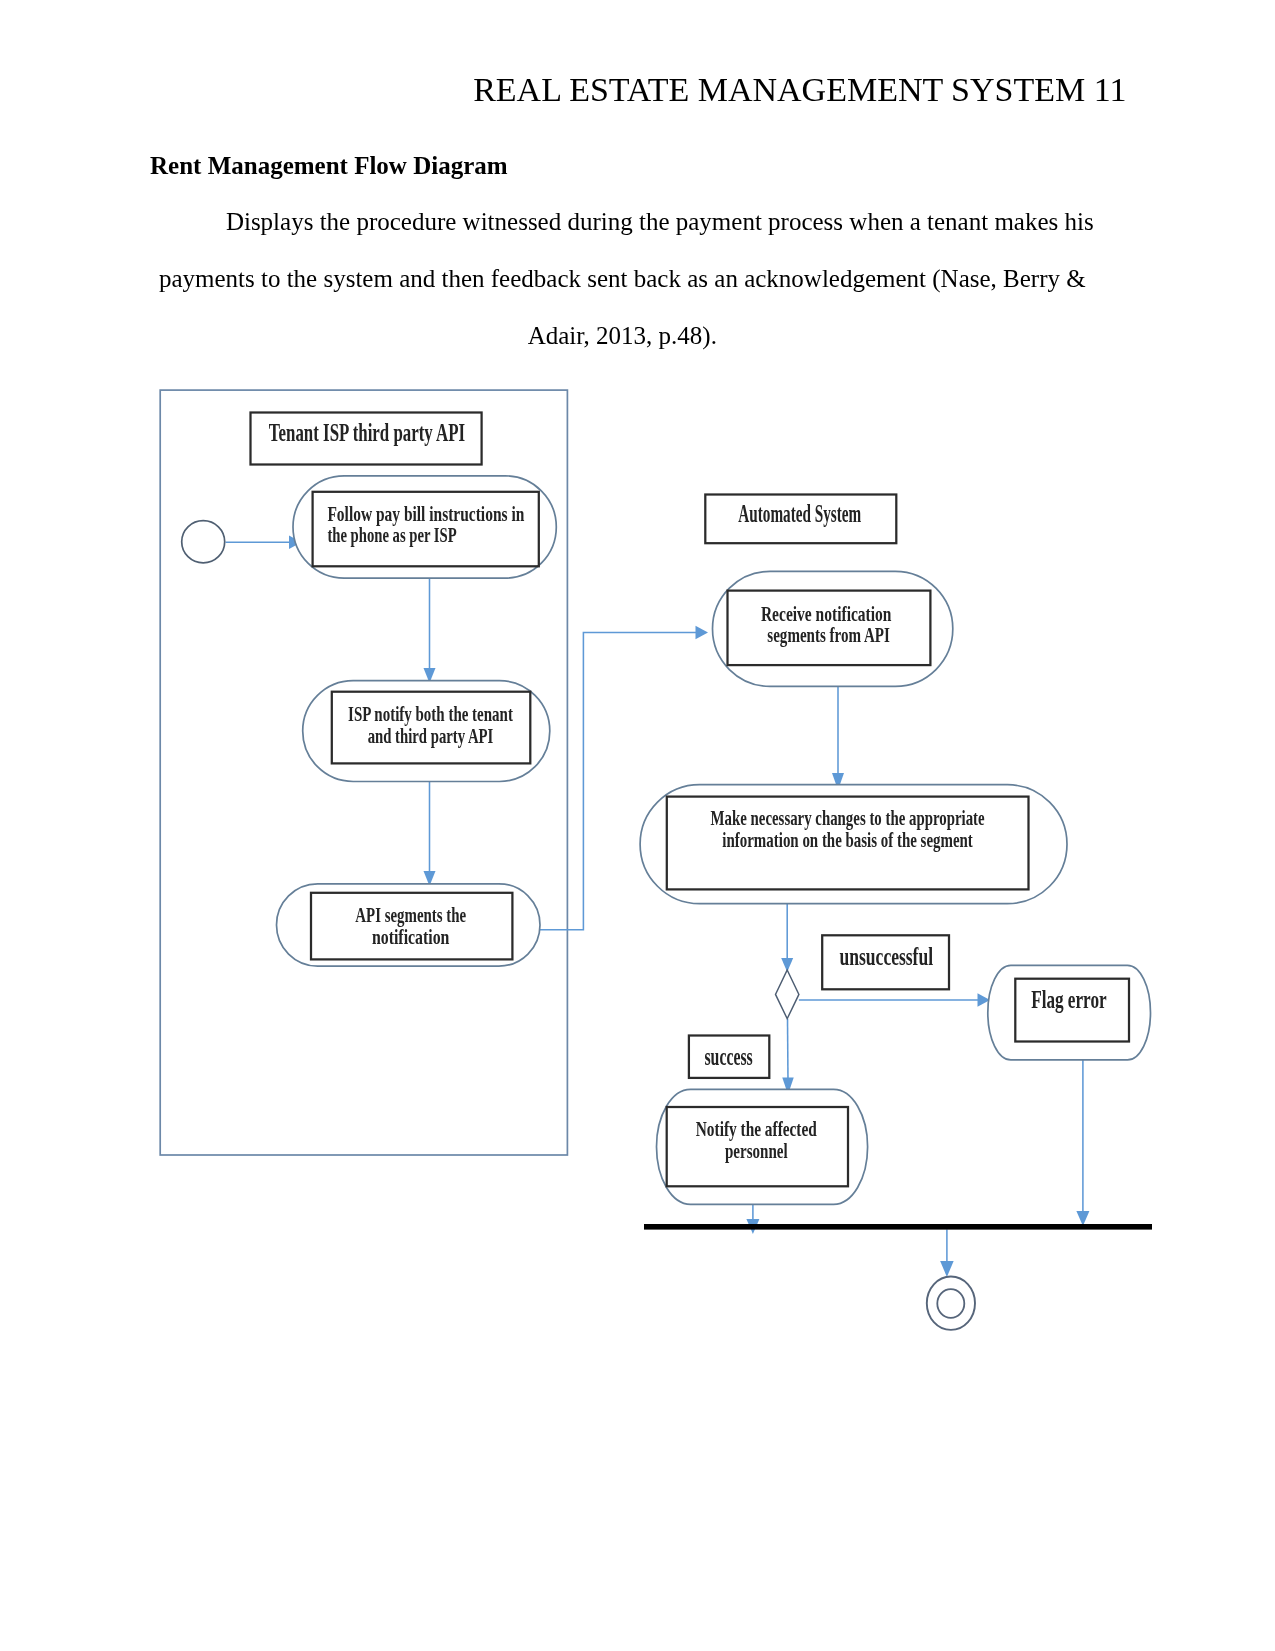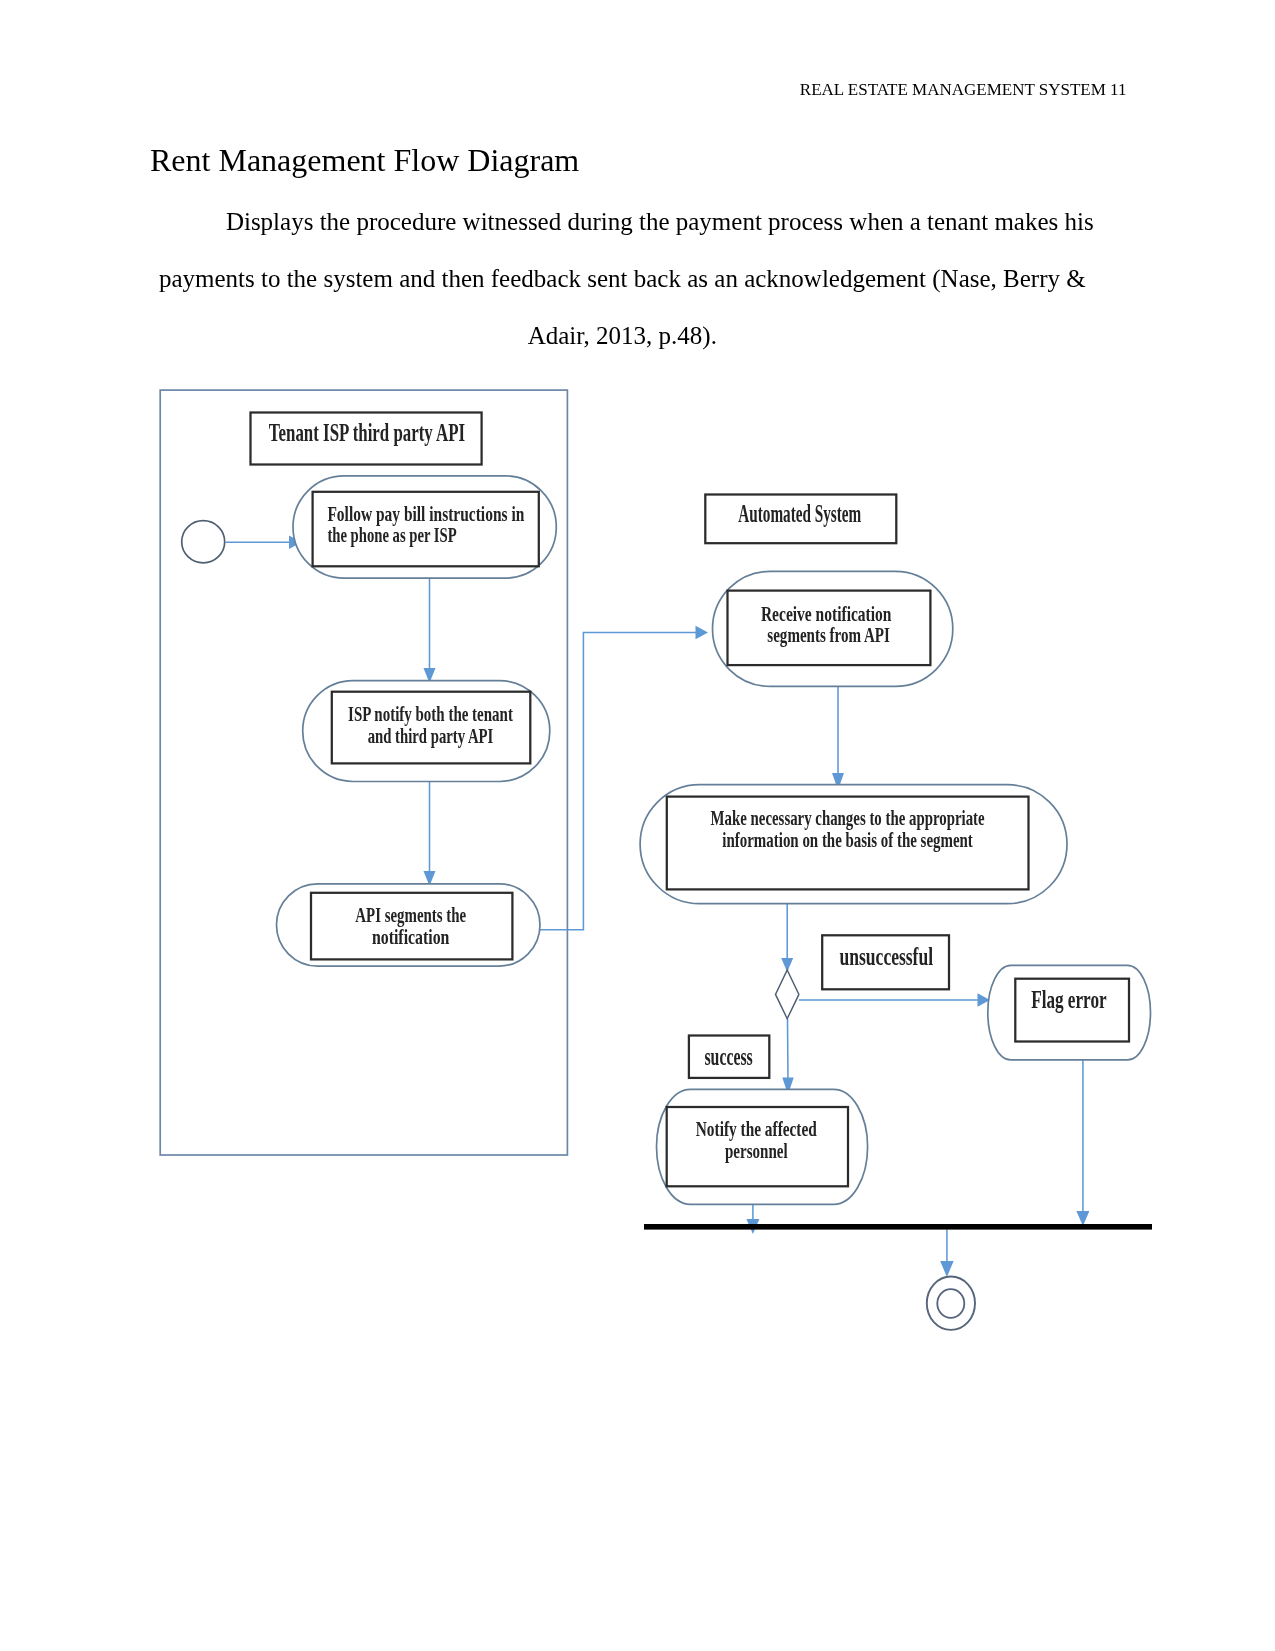--- a/index.html
+++ b/index.html
@@ -1,21 +1,21 @@
 <!DOCTYPE html>
 <html><head>
 <meta charset="utf-8">
 <style>
   html,body{margin:0;padding:0;background:#ffffff;}
   body{width:1275px;height:1651px;position:relative;overflow:hidden;
        font-family:"Liberation Serif",serif;color:#000;}
   .page{position:absolute;left:0;top:0;width:1275px;height:1651px;background:#fff;}
   #doc-header{position:absolute;left:0;top:75px;width:1126.5px;text-align:right;
-      font-size:17px;line-height:30px;white-space:nowrap;}
-  #section-title{position:absolute;left:150px;top:145px;font-size:32px;font-weight:normal;
+      font-size:34px;line-height:30px;white-space:nowrap;}
+  #section-title{position:absolute;left:150px;top:151px;font-size:25px;font-weight:bold;
       line-height:30px;white-space:nowrap;}
   #body-para{position:absolute;left:150.3px;top:193px;width:944px;font-size:25px;
       line-height:57px;text-align:center;text-indent:75px;}
   #diagram-svg{position:absolute;left:0;top:0;}
   .dg-text{font-family:"Liberation Serif",serif;font-weight:bold;fill:#232323;
       text-anchor:middle;}
   .dg-text.lead{text-anchor:start;}
 </style>
 </head>
 <body>

